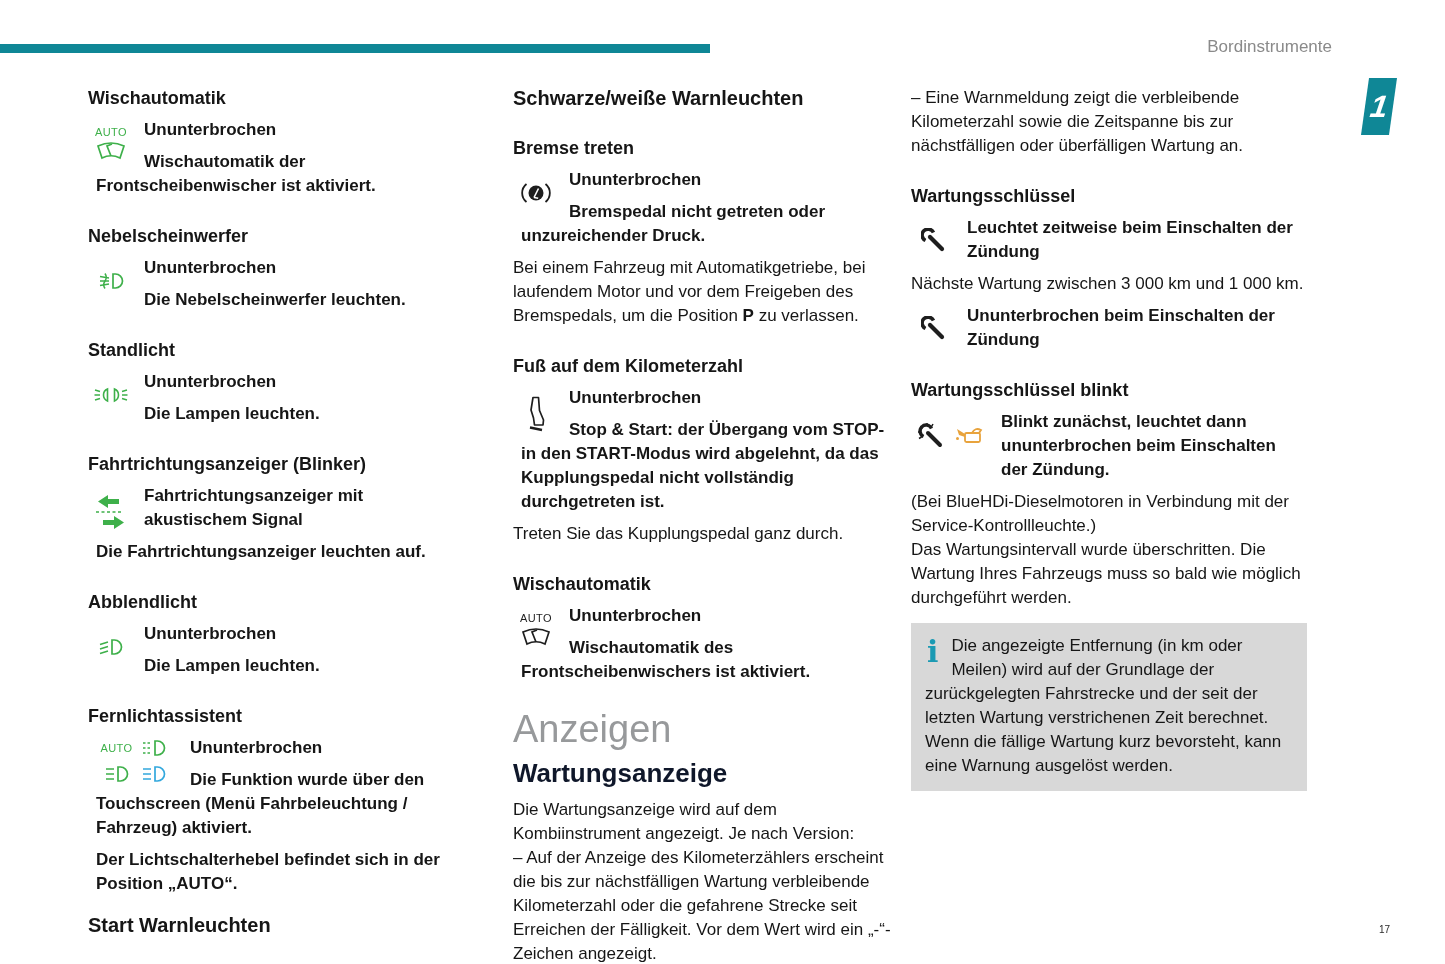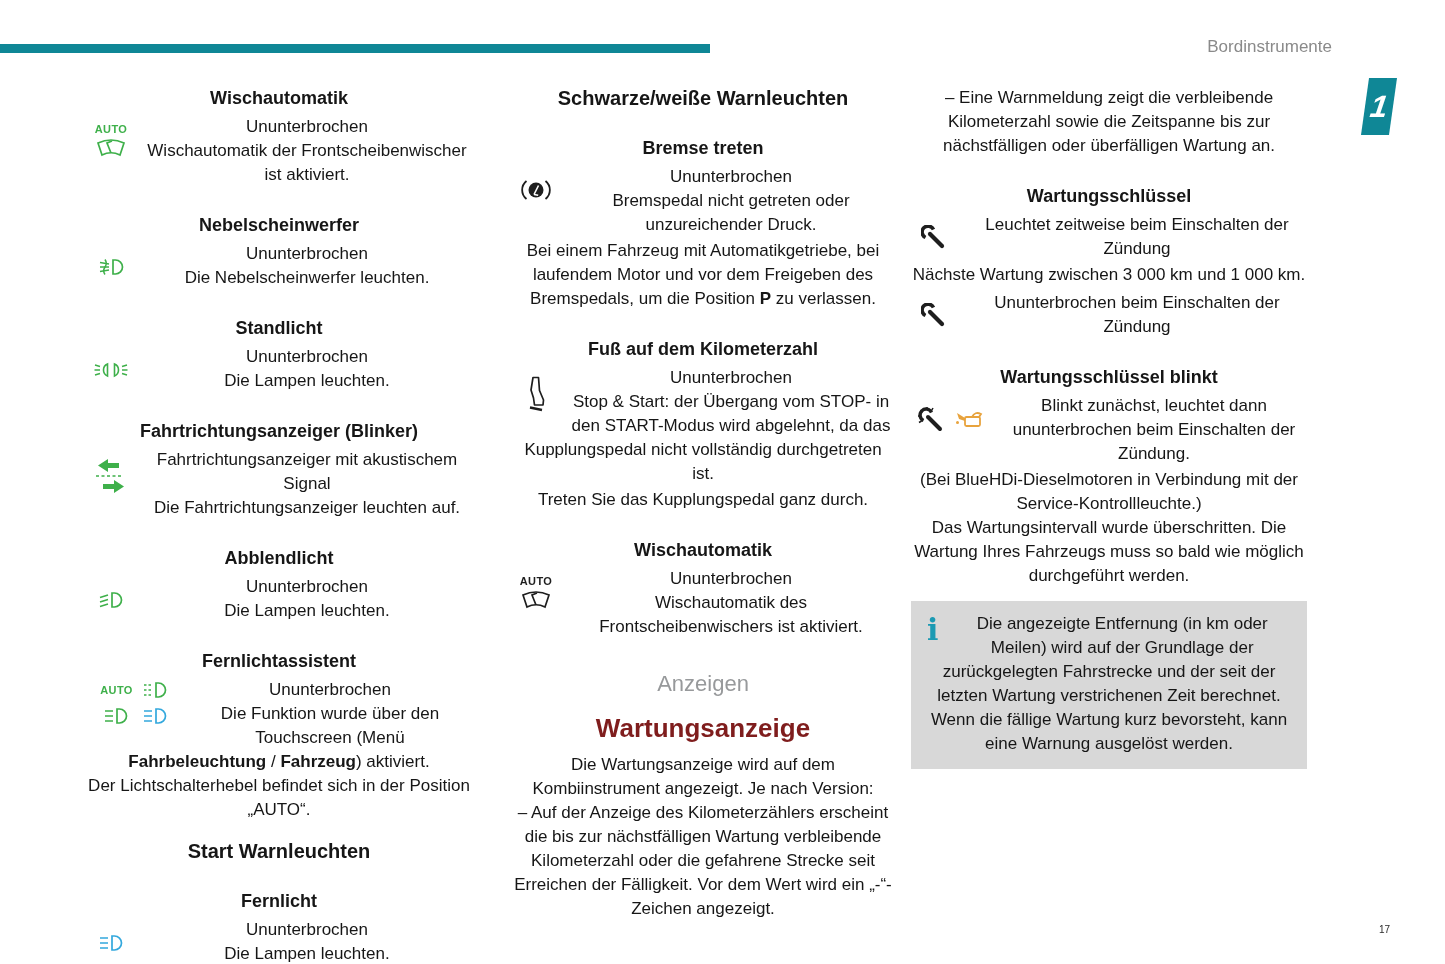--- a/index.html
+++ b/index.html
@@ -8,21 +8,20 @@
   .page {
     position: relative;
     width: 1445px;
     height: 964px;
     background: #ffffff;
     font-family: "Liberation Sans", sans-serif;
     font-size: 17px;
     line-height: 24px;
     color: #161616;
     overflow: hidden;
-    text-align: center;
   }
   .topbar {
     position: absolute;
     left: 0; top: 44px;
     width: 710px; height: 9px;
     background: #0f8796;
   }
   .header-title {
     position: absolute;
     top: 35px; right: 113px;
@@ -54,26 +53,26 @@
     font-size: 18px; font-weight: bold;
     margin: 26px 0 5px 0;
     clear: both;
   }
   .section-head {
     font-size: 20px; font-weight: bold;
     margin: 17px 0 6px 0;
     clear: both;
   }
   .big-gray {
-    font-size: 22px; font-weight: normal; color: #97999b;
+    font-size: 38px; font-weight: normal; color: #97999b;
     margin: 28px 0 12px 0; line-height: 34px;
     clear: both;
   }
   .big-bold {
-    font-size: 26px; font-weight: bold; color: #7f1d1d;
+    font-size: 26px; font-weight: bold; color: #0f172a;
     margin: 0 0 10px 0; line-height: 30px;
     clear: both;
   }
   .entry { clear: both; margin-bottom: 2px; }
   .para { margin: 0; clear: none; }
   .icons {
     float: left;
     margin: 2px 10px 2px 0;
     min-height: 46px; min-width: 46px;
     display: flex; flex-direction: column;
@@ -84,30 +83,30 @@
     display: grid;
     grid-template-columns: auto auto;
     gap: 5px 9px;
     min-width: 92px;
     align-items: center; justify-items: center;
   }
   .icons.row2 { flex-direction: row; gap: 9px; min-width: 80px; }
   .icons.tall { min-height: 52px; }
 
   .auto-label {
-    font-size: 11px; font-weight: bold; line-height: 12px;
+    font-size: 11px; font-weight: normal; line-height: 12px;
     letter-spacing: 0.4px;
   }
   .ic-green  { color: #3eb04a; }
   .ic-blue   { color: #33a8dd; }
   .ic-dark   { color: #1e1e1e; }
   .ic-orange { color: #e8a33d; }
   .svgic { display: block; }
 
-  .state, .desc { margin: 0; }
+  .state, .desc { margin: 8px; font-weight: bold; }
 
   .infobox {
     clear: both;
     margin-top: 13px;
     background: #d8d8d8;
     padding: 11px 14px 13px 14px;
   }
   .info-i {
     float: left;
     font-family: "DejaVu Serif", serif;

